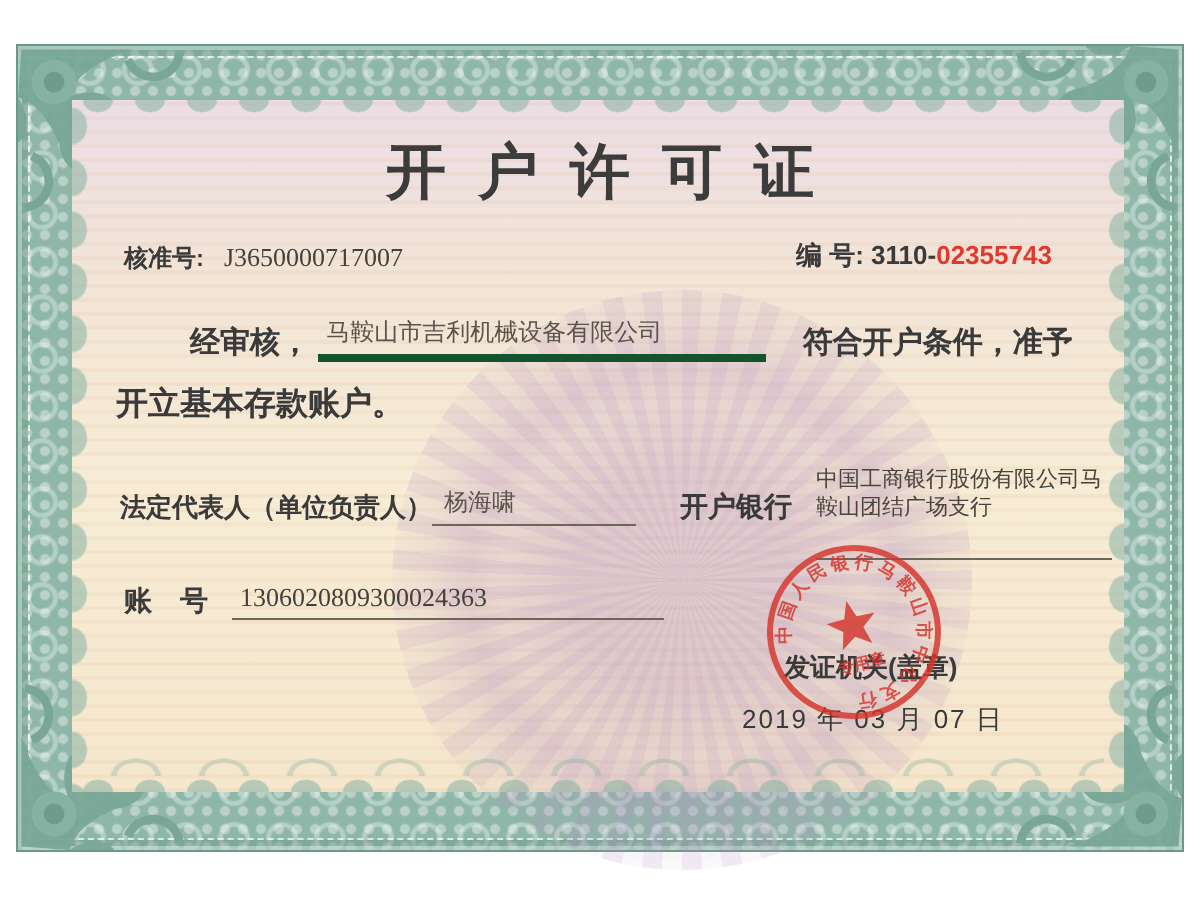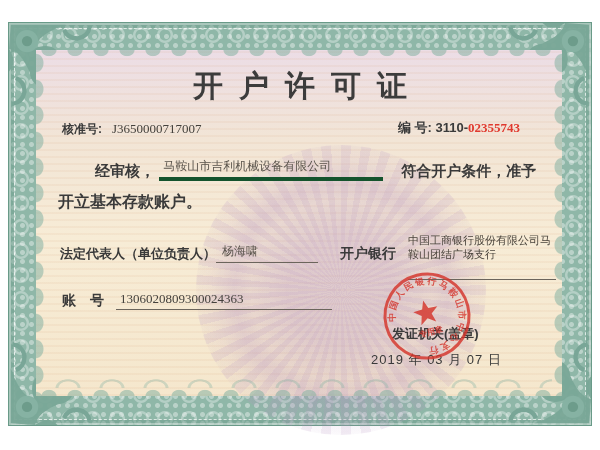--- a/index.html
+++ b/index.html
@@ -61,21 +61,21 @@
   .abs{position:absolute;white-space:nowrap;}
   .title{
     left:0;top:66px;width:600px;text-align:center;
     font-size:30px;font-weight:bold;letter-spacing:16px;color:#3c3c3c;text-indent:16px;font-family:Liberation Serif, serif;
   }
   .lbl{font-weight:bold;color:#3a3a3a;}
   .num{font-family:"Liberation Serif","DejaVu Serif",serif;color:#44413c;}
   .approval{left:62px;top:121px;font-size:12px;text-align:right;}
   .approval .num{font-size:13px;margin-left:10px;}
   .serial{left:398px;top:119px;font-size:13px;}
-  .serial .red{color:#e0392e;font-weight:bold;font-family:Liberation Serif, serif;}
+  .serial .red{color:#e0392e;font-weight:bold;}
   .row-review{left:95px;top:158px;font-size:15px;}
   .company{
     display:inline-block;font-size:12px;font-weight:normal;color:#5a544c;
     border-bottom:4px solid #14532d;min-width:216px;padding:0 4px 2px 4px;vertical-align:bottom;
   }
   .row-review .tail{margin-left:14px;}
   .row-open{left:58px;top:192px;font-size:16px;font-weight:bold;}
   .legalrep{left:60px;top:243px;font-size:13px;}
   .legalrep .name{
     display:inline-block;font-size:12px;font-weight:normal;color:#5a544c;

